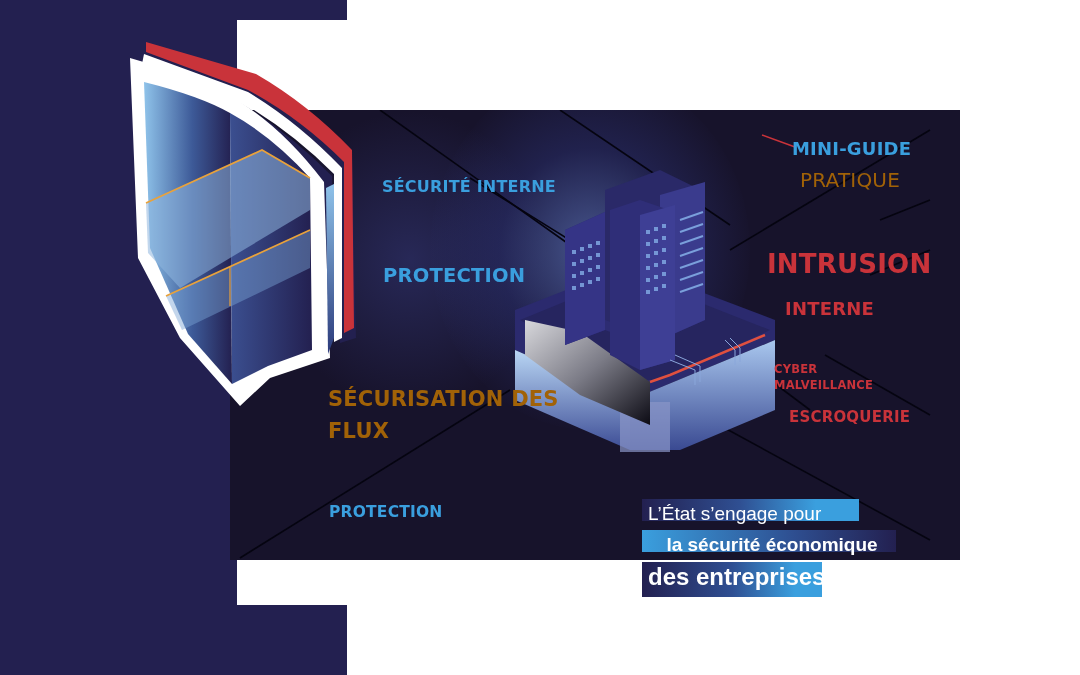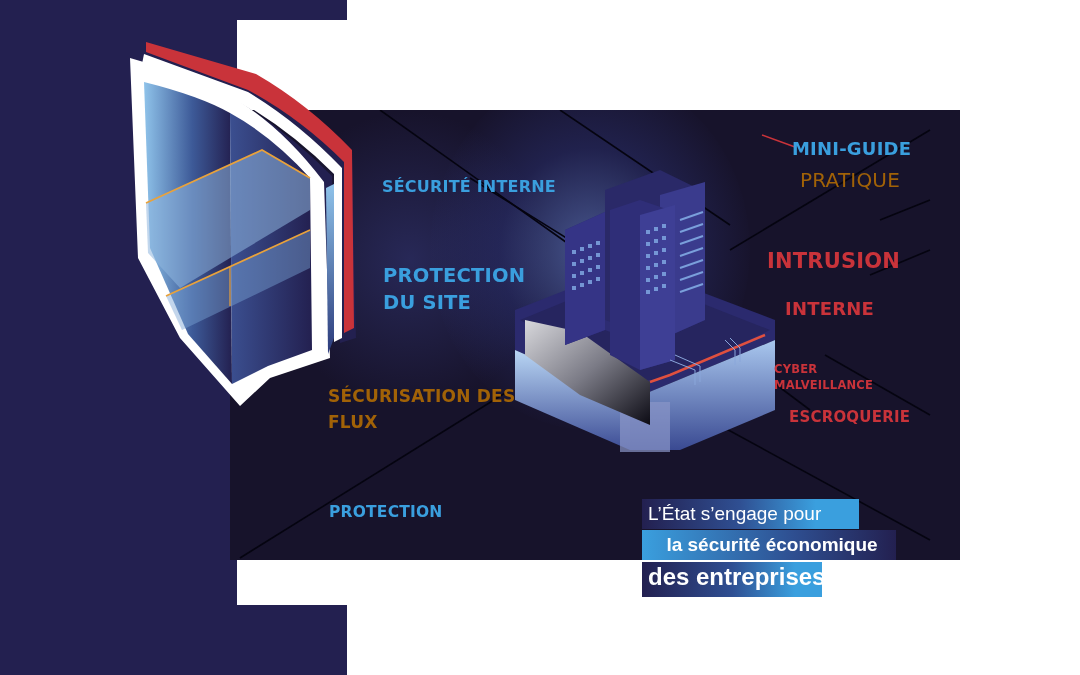--- a/index.html
+++ b/index.html
@@ -14,29 +14,29 @@
     background:radial-gradient(ellipse at center, rgba(110,140,220,0.55) 0%, rgba(50,60,140,0.35) 40%, rgba(23,19,43,0) 72%); }
   #glow2 { left:40px; top:0px; width:280px; height:300px; border-radius:50%;
     background:radial-gradient(ellipse at center, rgba(70,80,170,0.35) 0%, rgba(23,19,43,0) 70%); }
   svg.lines { position:absolute; left:0; top:0; }
   .lbl { position:absolute; font-weight:bold; line-height:1.18; white-space:nowrap; letter-spacing:0.2px; }
   .blue { color:#3a9fde; }
   .white { color:#a16207; }
   .red { color:#c9333a; }
   #l-secu-interne { left:382px; top:178px; font-size:16px; }
   #l-protection-site { left:383px; top:263px; font-size:19.5px; line-height:1.38; }
-  #l-flux { left:328px; top:384px; font-size:17px; line-height:1.5; }
+  #l-flux { left:328px; top:384px; font-size:21px; line-height:1.5; }
   #l-donnees { left:329px; top:500px; font-size:15.5px; line-height:1.55; }
   #l-miniguide { left:792px; top:138px; font-size:18px; }
   #l-pratique { left:800px; top:169px; font-size:20px; font-weight:normal; }
-  #l-intrusion { left:767px; top:249px; font-size:21px; }
+  #l-intrusion { left:767px; top:249px; font-size:26px; }
   #l-phishing { left:785px; top:298px; font-size:18px; }
   #l-cyber { left:774px; top:361px; font-size:11.5px; line-height:1.4; }
   #l-escroquerie { left:789px; top:409px; font-size:15px; }
-  .tag { position:absolute; height:30px; line-height:30px; color:#ffffff; font-size:18px; padding-left:6px; white-space:nowrap; }
+  .tag { position:absolute; height:22px; line-height:30px; color:#ffffff; font-size:18px; padding-left:6px; white-space:nowrap; }
   #tag1 { left:642px; top:499px; width:211px; background:linear-gradient(90deg,#232050 0%, #2f4f92 45%, #3a9fde 80%); font-family:"Liberation Sans", sans-serif; font-size:19px; }
   #tag2 { left:642px; top:530px; width:248px; background:linear-gradient(90deg,#3a9fde 0%, #2e4e90 60%, #232050 100%); font-weight:bold; font-family:"Liberation Sans", sans-serif; font-size:19px;text-align:center; }
   #tag3 { left:642px; top:562px; width:174px; height:35px; line-height:30px; background:linear-gradient(90deg,#232050 0%, #2f4f92 50%, #3a9fde 85%); font-weight:bold; font-family:"Liberation Sans", sans-serif; font-size:24px; }
 </style>
 </head>
 <body>
 
 <div id="navy-block" class="abs"></div>
 <div id="notch-top" class="abs notch"></div>
 <div id="notch-bottom" class="abs notch"></div>
@@ -182,21 +182,20 @@
     <polyline points="160,190 185,200 185,215"></polyline>
       <polyline points="165,185 190,196 190,212"></polyline>
     <polyline points="215,170 225,180 225,195"></polyline>
       <polyline points="220,168 230,178 230,192"></polyline>
   </g>
 </svg>
 
 <div id="l-secu-interne" class="lbl blue">SÉCURITÉ INTERNE</div>
 <div id="l-protection-site" class="lbl blue">
   <div>PROTECTION</div>
-  <div>DU SITE</div>
 </div>
 <div id="l-flux" class="lbl white">
   <div>SÉCURISATION DES</div>
   <div>FLUX</div>
 </div>
 <div id="l-donnees" class="lbl blue">
   <div>PROTECTION</div>
 </div>
 
 <div id="l-miniguide" class="lbl blue">MINI-GUIDE</div>

